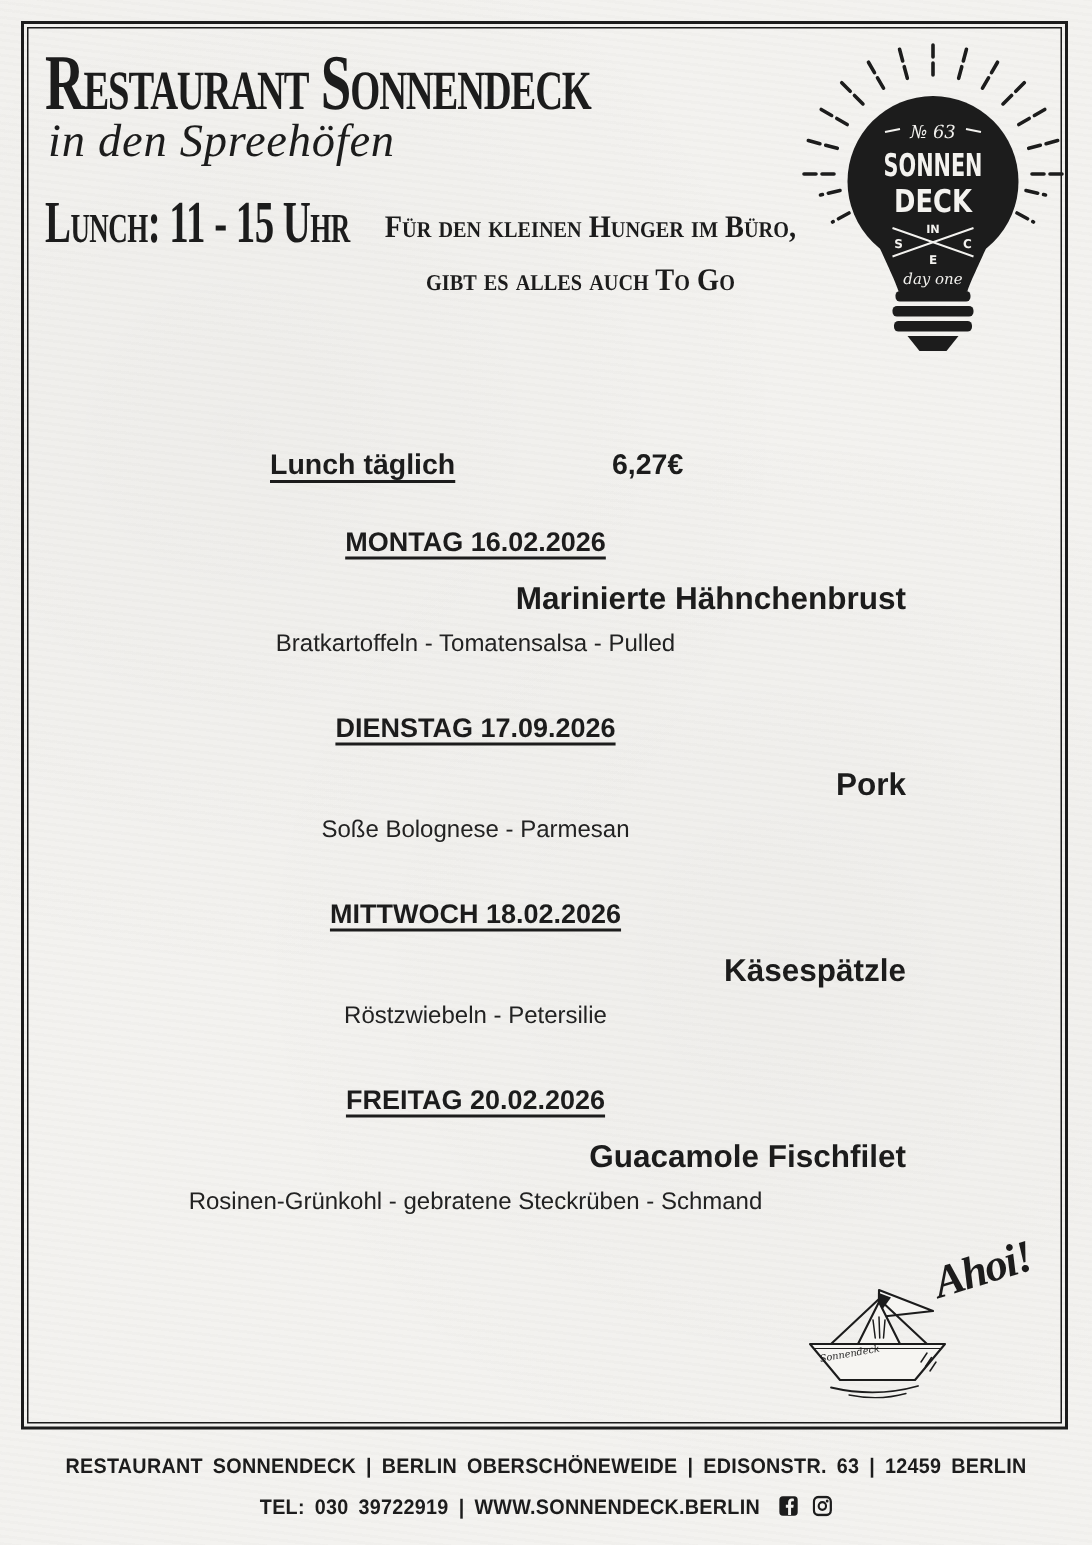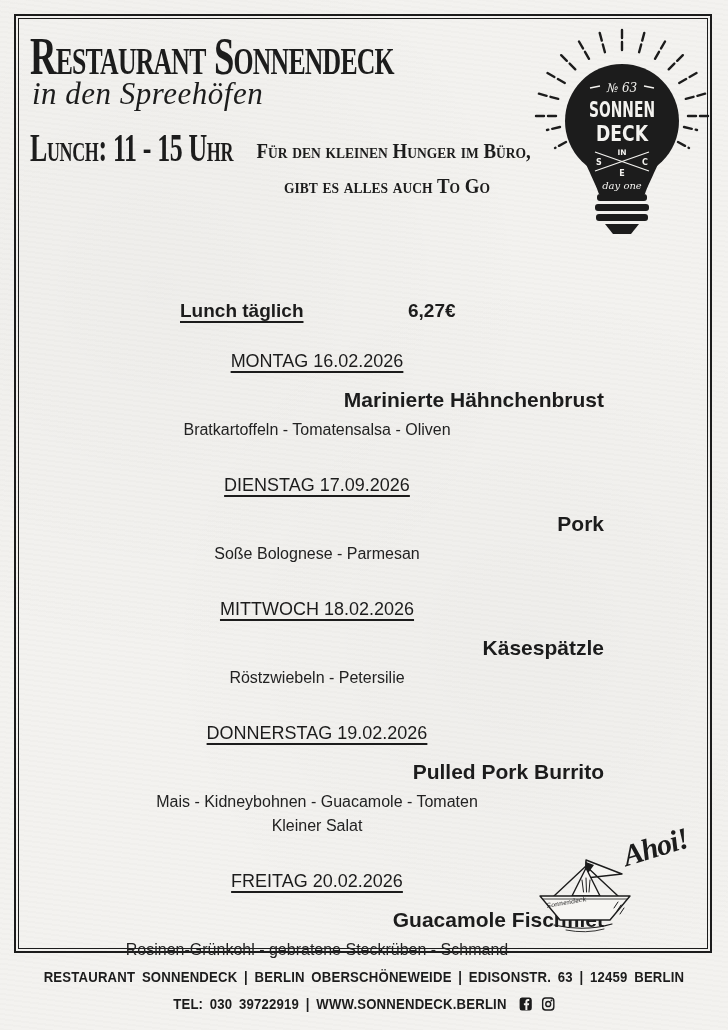--- a/index.html
+++ b/index.html
@@ -49,21 +49,21 @@
   .menu-col{position:absolute;left:30px;top:248px;width:574px;text-align:center;margin-top:48px;}
   .lunch-row{position:relative;height:26px;margin-top:4px;}
   .lunch-label{
     position:absolute;left:150px;top:0;font-size:19px;font-weight:700;
     text-decoration:underline;text-decoration-thickness:2px;text-underline-offset:4px;
   }
   .lunch-price{position:absolute;left:378px;top:0;font-size:19px;font-weight:700;}
   .day{margin-top:24px;}
   .day + .day{margin-top:32px;}
   .day h2{
-    margin:0;font-size:18px;font-weight:400;line-height:22px;display:inline-block;
+    margin:0;font-size:18px;font-weight:700;line-height:22px;display:inline-block;
     text-decoration:underline;text-decoration-thickness:2px;text-underline-offset:4px;
   }
   .dish{font-size:21px;font-weight:700;line-height:26px;margin-top:15px;text-align:right;}
   .sides{font-size:16px;line-height:24px;margin-top:5px;color:#222;}
 
   
   .ahoy{
     position:absolute;left:622px;top:830px;
     font-family:"Liberation Serif",serif;font-style:italic;font-weight:700;font-size:30px;
     transform:rotate(-17deg);letter-spacing:-1px;
@@ -142,41 +142,35 @@
 
   <main class="menu-col">
     <div class="lunch-row">
       <span class="lunch-label">Lunch täglich</span>
       <span class="lunch-price">6,27€</span>
     </div>
 
     <section class="day">
       <h2>MONTAG 16.02.2026</h2>
       <div class="dish">Marinierte Hähnchenbrust</div>
-      <div class="sides">Bratkartoffeln - Tomatensalsa - Oliven</div>
+      <div class="sides">Bratkartoffeln - Tomatensalsa - Pulled</div>
     </section>
 
     <section class="day">
       <h2>DIENSTAG 17.09.2026</h2>
       <div class="dish">Pork</div>
       <div class="sides">Soße Bolognese - Parmesan</div>
     </section>
 
     <section class="day">
       <h2>MITTWOCH 18.02.2026</h2>
       <div class="dish">Käsespätzle</div>
       <div class="sides">Röstzwiebeln - Petersilie</div>
     </section>
 
-    <section class="day">
-      <h2>DONNERSTAG 19.02.2026</h2>
-      <div class="dish">Pulled Pork Burrito</div>
-      <div class="sides">Mais - Kidneybohnen - Guacamole - Tomaten</div>
-      <div class="sides" style="margin-top:0;">Kleiner Salat</div>
-    </section>
 
     <section class="day">
       <h2>FREITAG 20.02.2026</h2>
       <div class="dish">Guacamole Fischfilet</div>
       <div class="sides">Rosinen-Grünkohl - gebratene Steckrüben - Schmand</div>
     </section>
   </main>
 
   <div class="ahoy">Ahoi!</div>
   <svg class="boat" width="100" height="88" viewBox="0 0 100 88">

